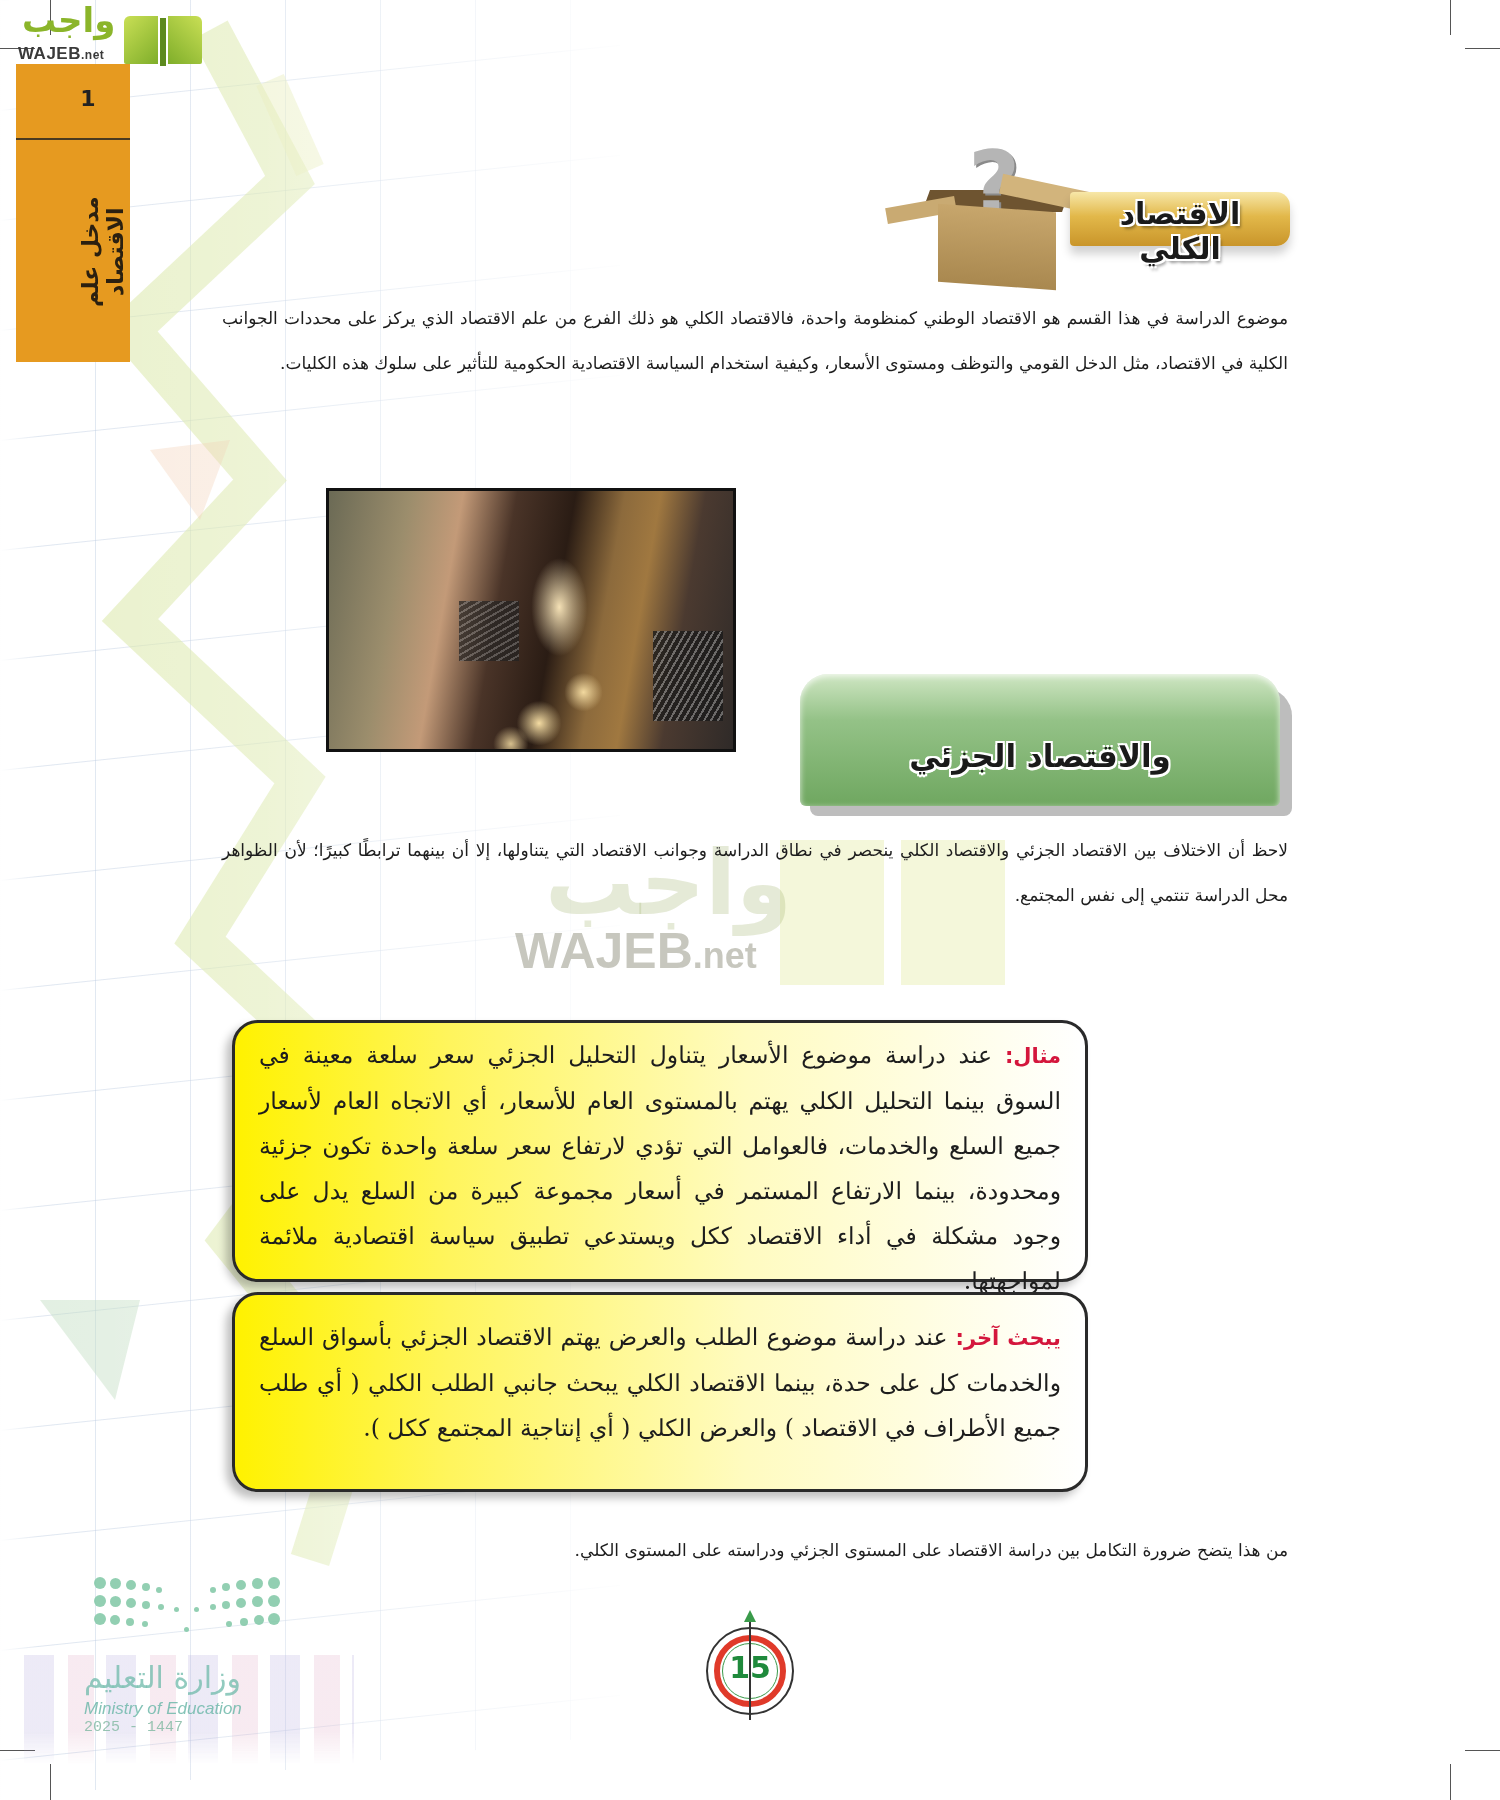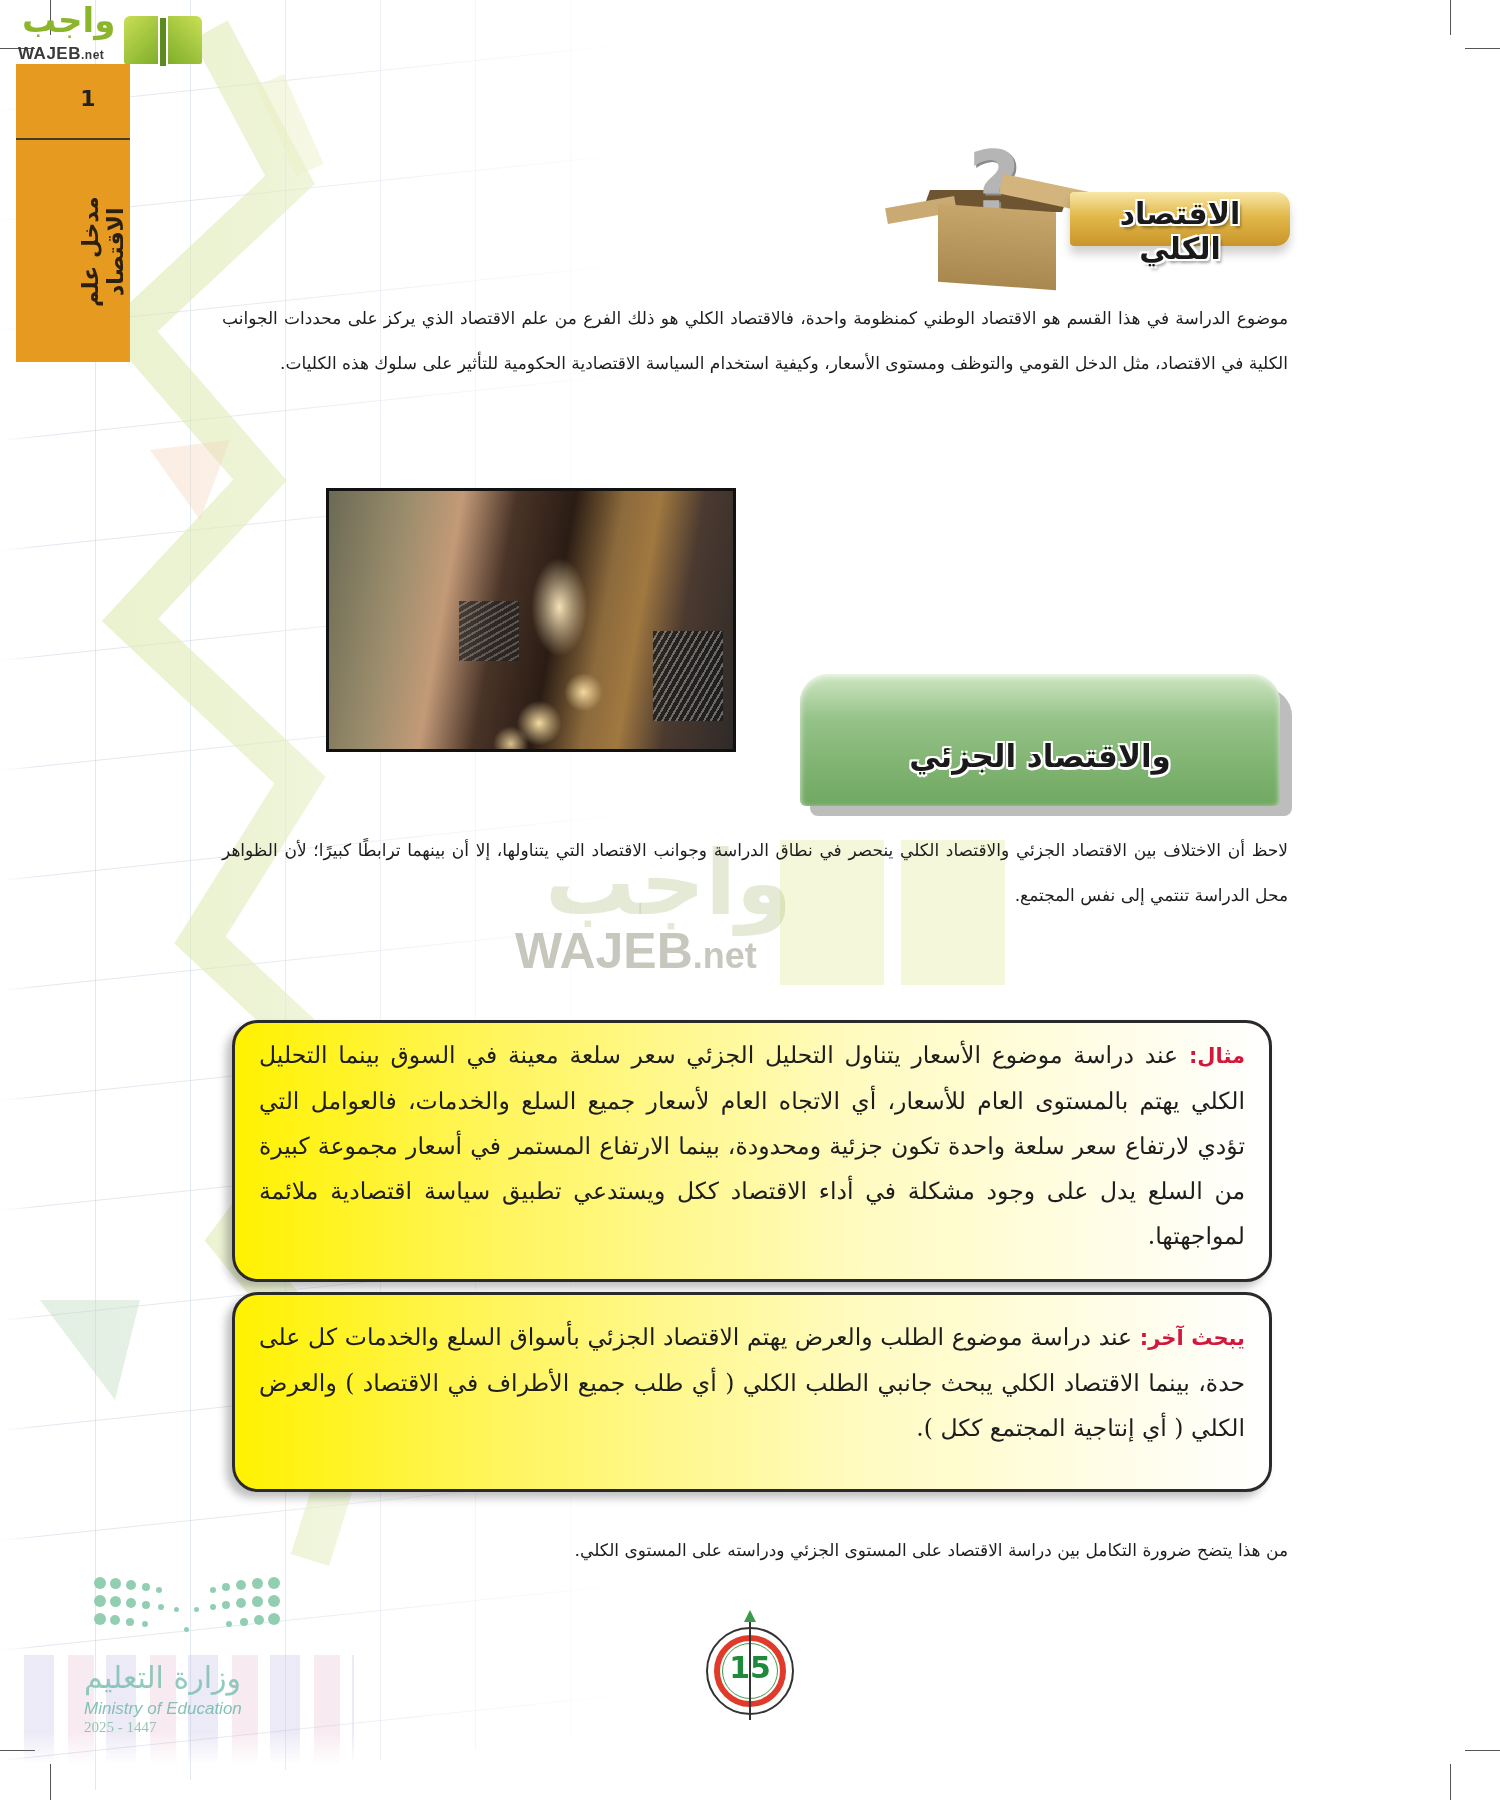--- a/index.html
+++ b/index.html
@@ -119,21 +119,21 @@
   .wm-center .ar { position:absolute; left:40px; top:-10px; font-family:"DejaVu Sans", sans-serif; font-weight:bold; font-size:90px; color:rgba(160,180,110,0.28); direction:rtl; }
   .wm-center .en { position:absolute; left:10px; top:82px; font-family:"Liberation Sans", sans-serif; font-weight:bold; font-size:50px; color:rgba(130,130,110,0.45); }
   .wm-center .en small { font-size:36px; }
   .wm-center .bk { position:absolute; left:275px; top:0px; width:225px; height:145px; }
   .wm-center .bk .l, .wm-center .bk .r { position:absolute; top:0; width:104px; height:145px; background:rgba(220,230,140,0.32); }
   .wm-center .bk .l { left:0; }
   .wm-center .bk .r { right:0; }
 
   
   .ex-box {
-    position:absolute; left:232px; width:1040px;
+    position:absolute; left:232px; width:856px;
     border:3px solid #2a2a2a; border-radius:26px; box-sizing:border-box;
     background:linear-gradient(to right, #fff200 0%, #fff55c 25%, #fffbc0 60%, #ffffff 100%);
     box-shadow: -6px 6px 8px rgba(0,0,0,0.25);
   }
   .ex-text {
     position:absolute; left:24px; right:24px; direction:rtl; text-align:justify; text-align-last:right;
     font-size:23.5px; line-height:45px; color:#1d1d1d;
   }
   .ex-label { color:#d4163c; font-family:"DejaVu Sans", sans-serif; font-weight:bold; font-size:21px; }
 
@@ -142,21 +142,21 @@
   .dots { position:absolute; left:80px; top:2px; width:190px; height:60px; }
   .dots span { position:absolute; border-radius:50%; background:#7fc7a4; opacity:0.85; }
   .city { position:absolute; left:10px; top:80px; width:330px; height:110px;
     background:
       repeating-linear-gradient(to right, rgba(180,170,220,0.35) 0 30px, rgba(255,255,255,0) 30px 44px, rgba(220,160,190,0.3) 44px 70px, rgba(255,255,255,0) 70px 82px);
     opacity:0.7;
     -webkit-mask: linear-gradient(#000 70%, transparent);
   }
   .ministry .ar { position:absolute; left:70px; top:85px; direction:rtl; font-family:"DejaVu Sans", sans-serif; font-size:30px; color:rgba(110,185,170,0.75); }
   .ministry .en { position:absolute; left:70px; top:124px; font-family:"Liberation Sans", sans-serif; font-size:17px; color:rgba(110,185,170,0.85);font-style:italic; }
-  .ministry .yr { position:absolute; left:70px; top:144px; font-family:Liberation Serif, serif; font-size:15px; color:rgba(140,190,170,0.9); }
+  .ministry .yr { position:absolute; left:70px; top:144px; font-family:Liberation Mono, monospace; font-size:15px; color:rgba(140,190,170,0.9); }
 
   
   .page-num { position:absolute; left:700px; top:1610px; width:100px; height:110px; }
   .page-num .ring1 { position:absolute; left:14px; top:25px; width:72px; height:72px; border-radius:50%; border:6px solid #e03a2a; box-sizing:border-box; }
   .page-num .ring2 { position:absolute; left:6px; top:17px; width:88px; height:88px; border-radius:50%; border:2px solid #333; box-sizing:border-box; }
   .page-num .ring3 { position:absolute; left:22px; top:33px; width:56px; height:56px; border-radius:50%; border:1px solid #3a9a4a; box-sizing:border-box; }
   .page-num .axis { position:absolute; left:49px; top:4px; width:2px; height:106px; background:#333; }
   .page-num .arrow { position:absolute; left:44px; top:0; width:0; height:0; border-left:6px solid transparent; border-right:6px solid transparent; border-bottom:12px solid #3a9a4a; }
   .page-num .num { position:absolute; left:0; top:40px; width:100px; text-align:center; font-family:"DejaVu Sans", sans-serif; font-weight:bold; font-size:30px; color:#1f8a3c; background:transparent; }
 </style>

